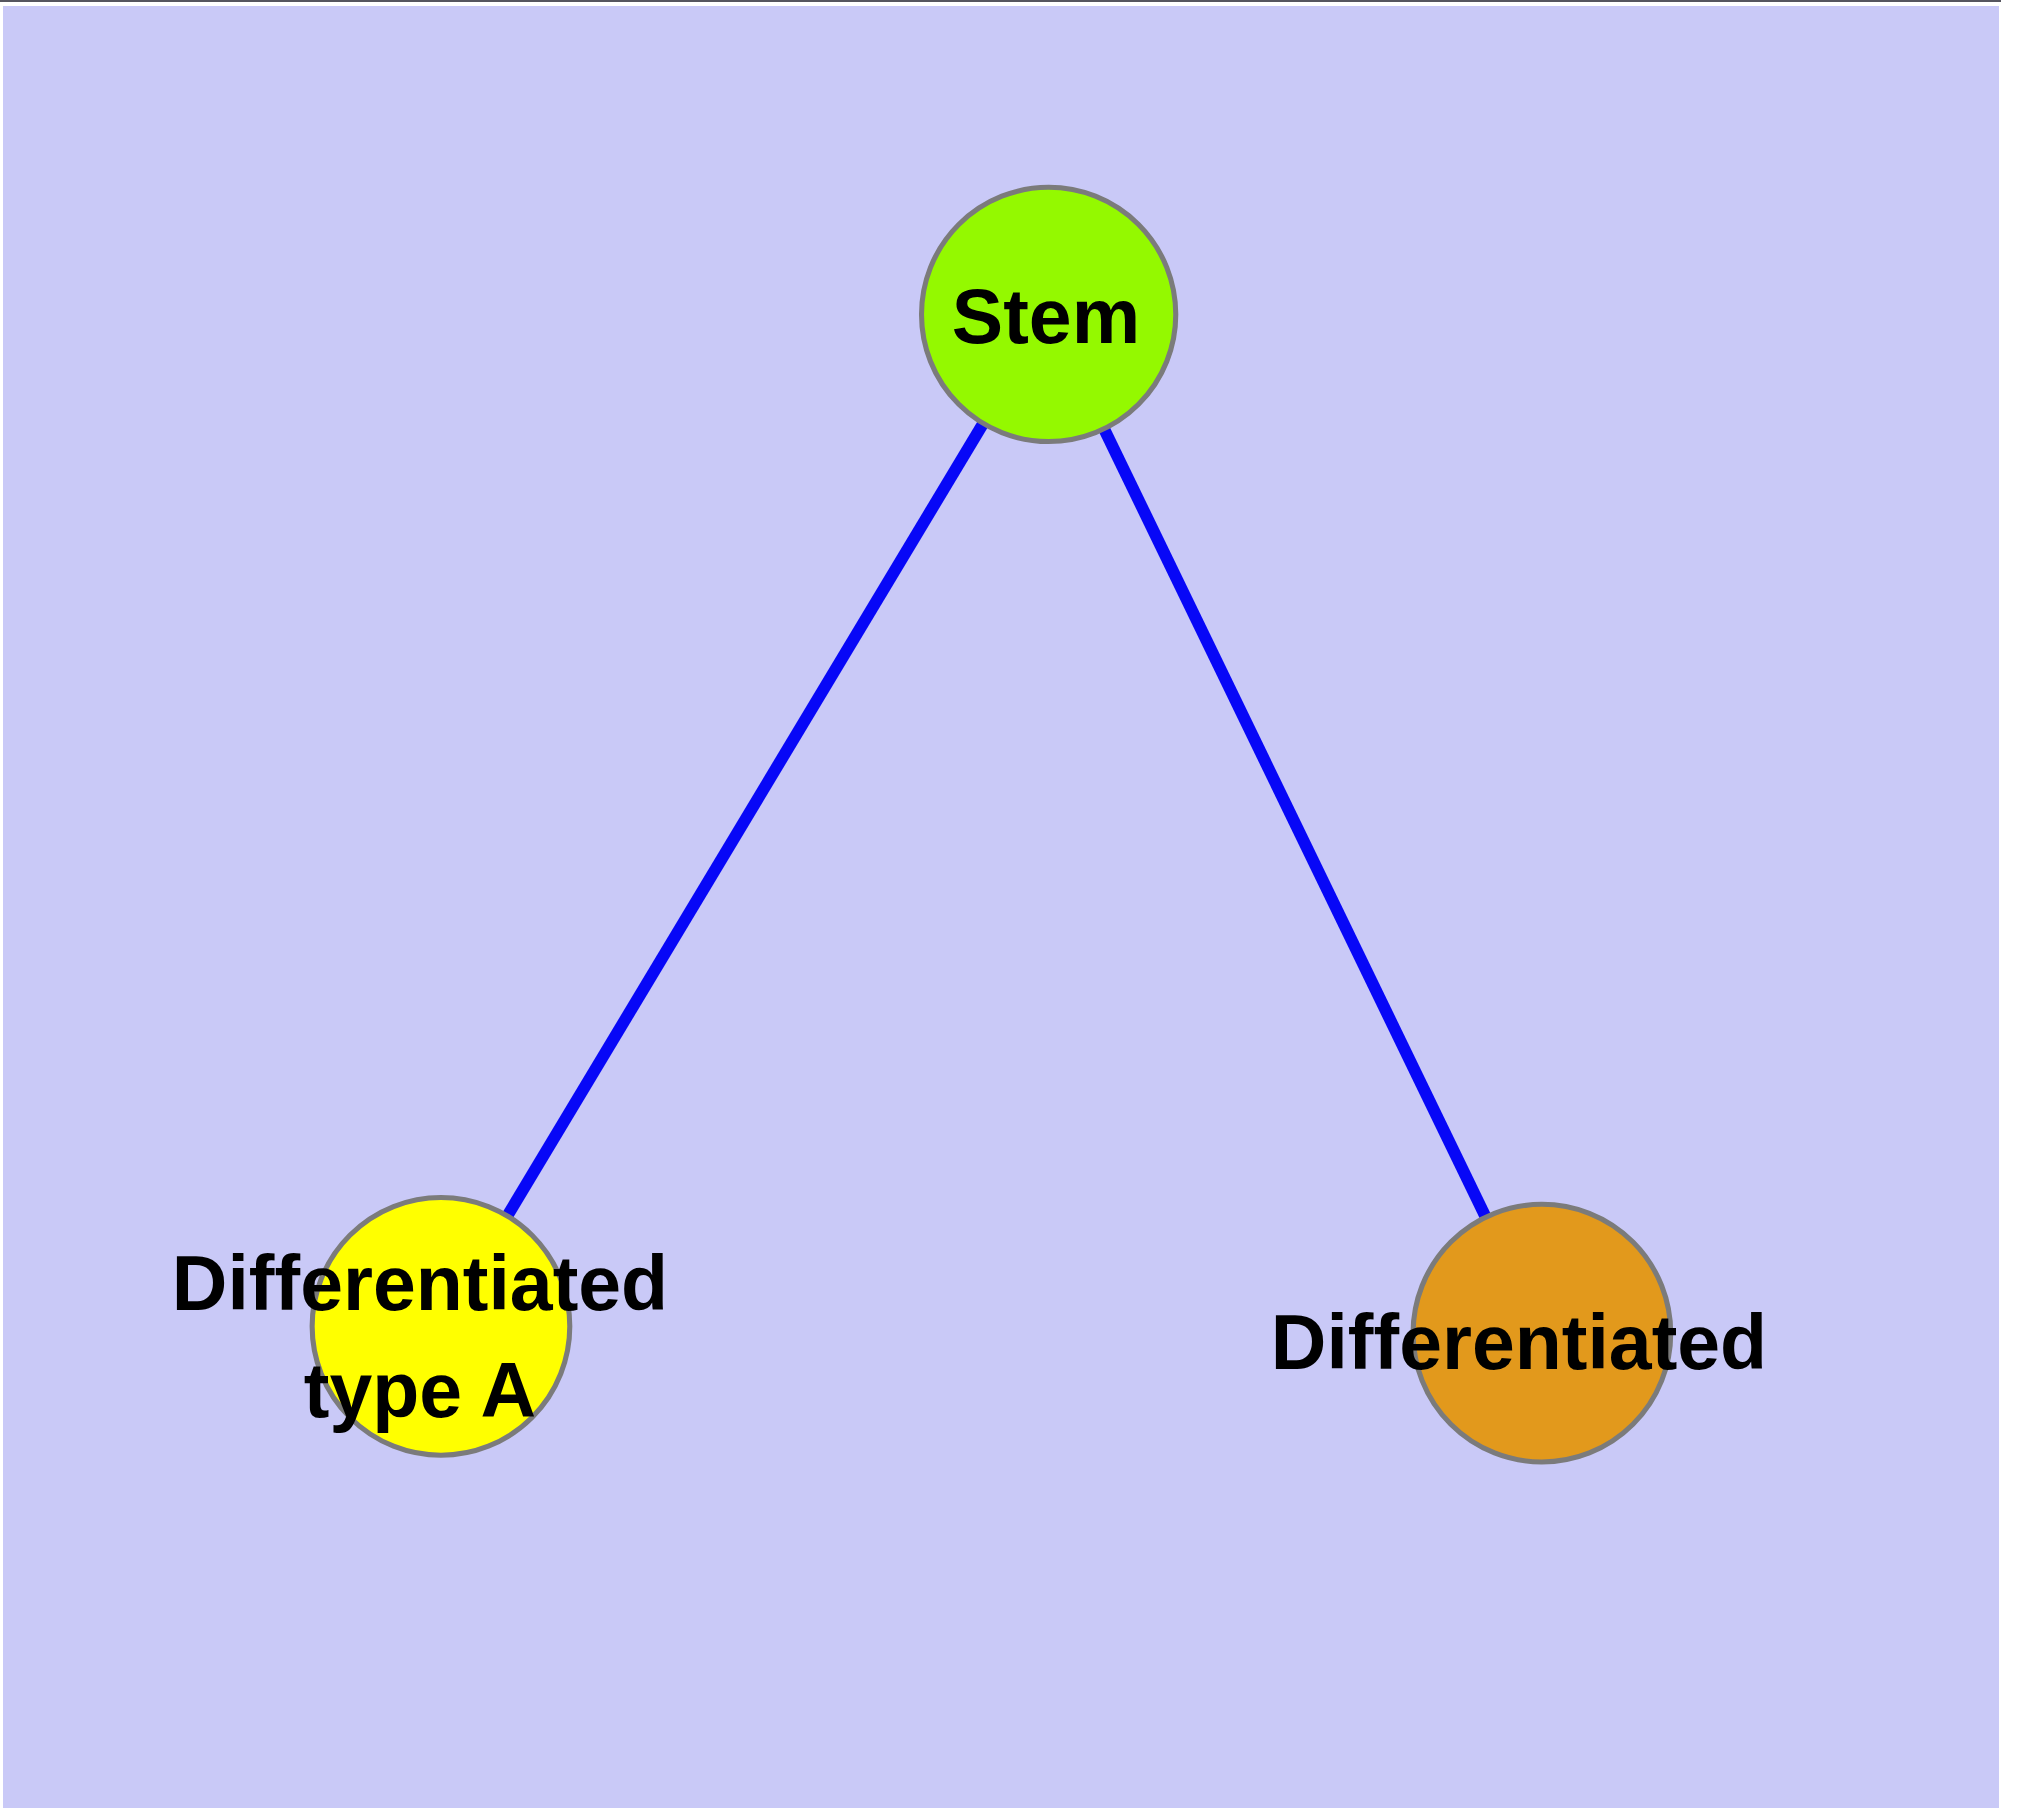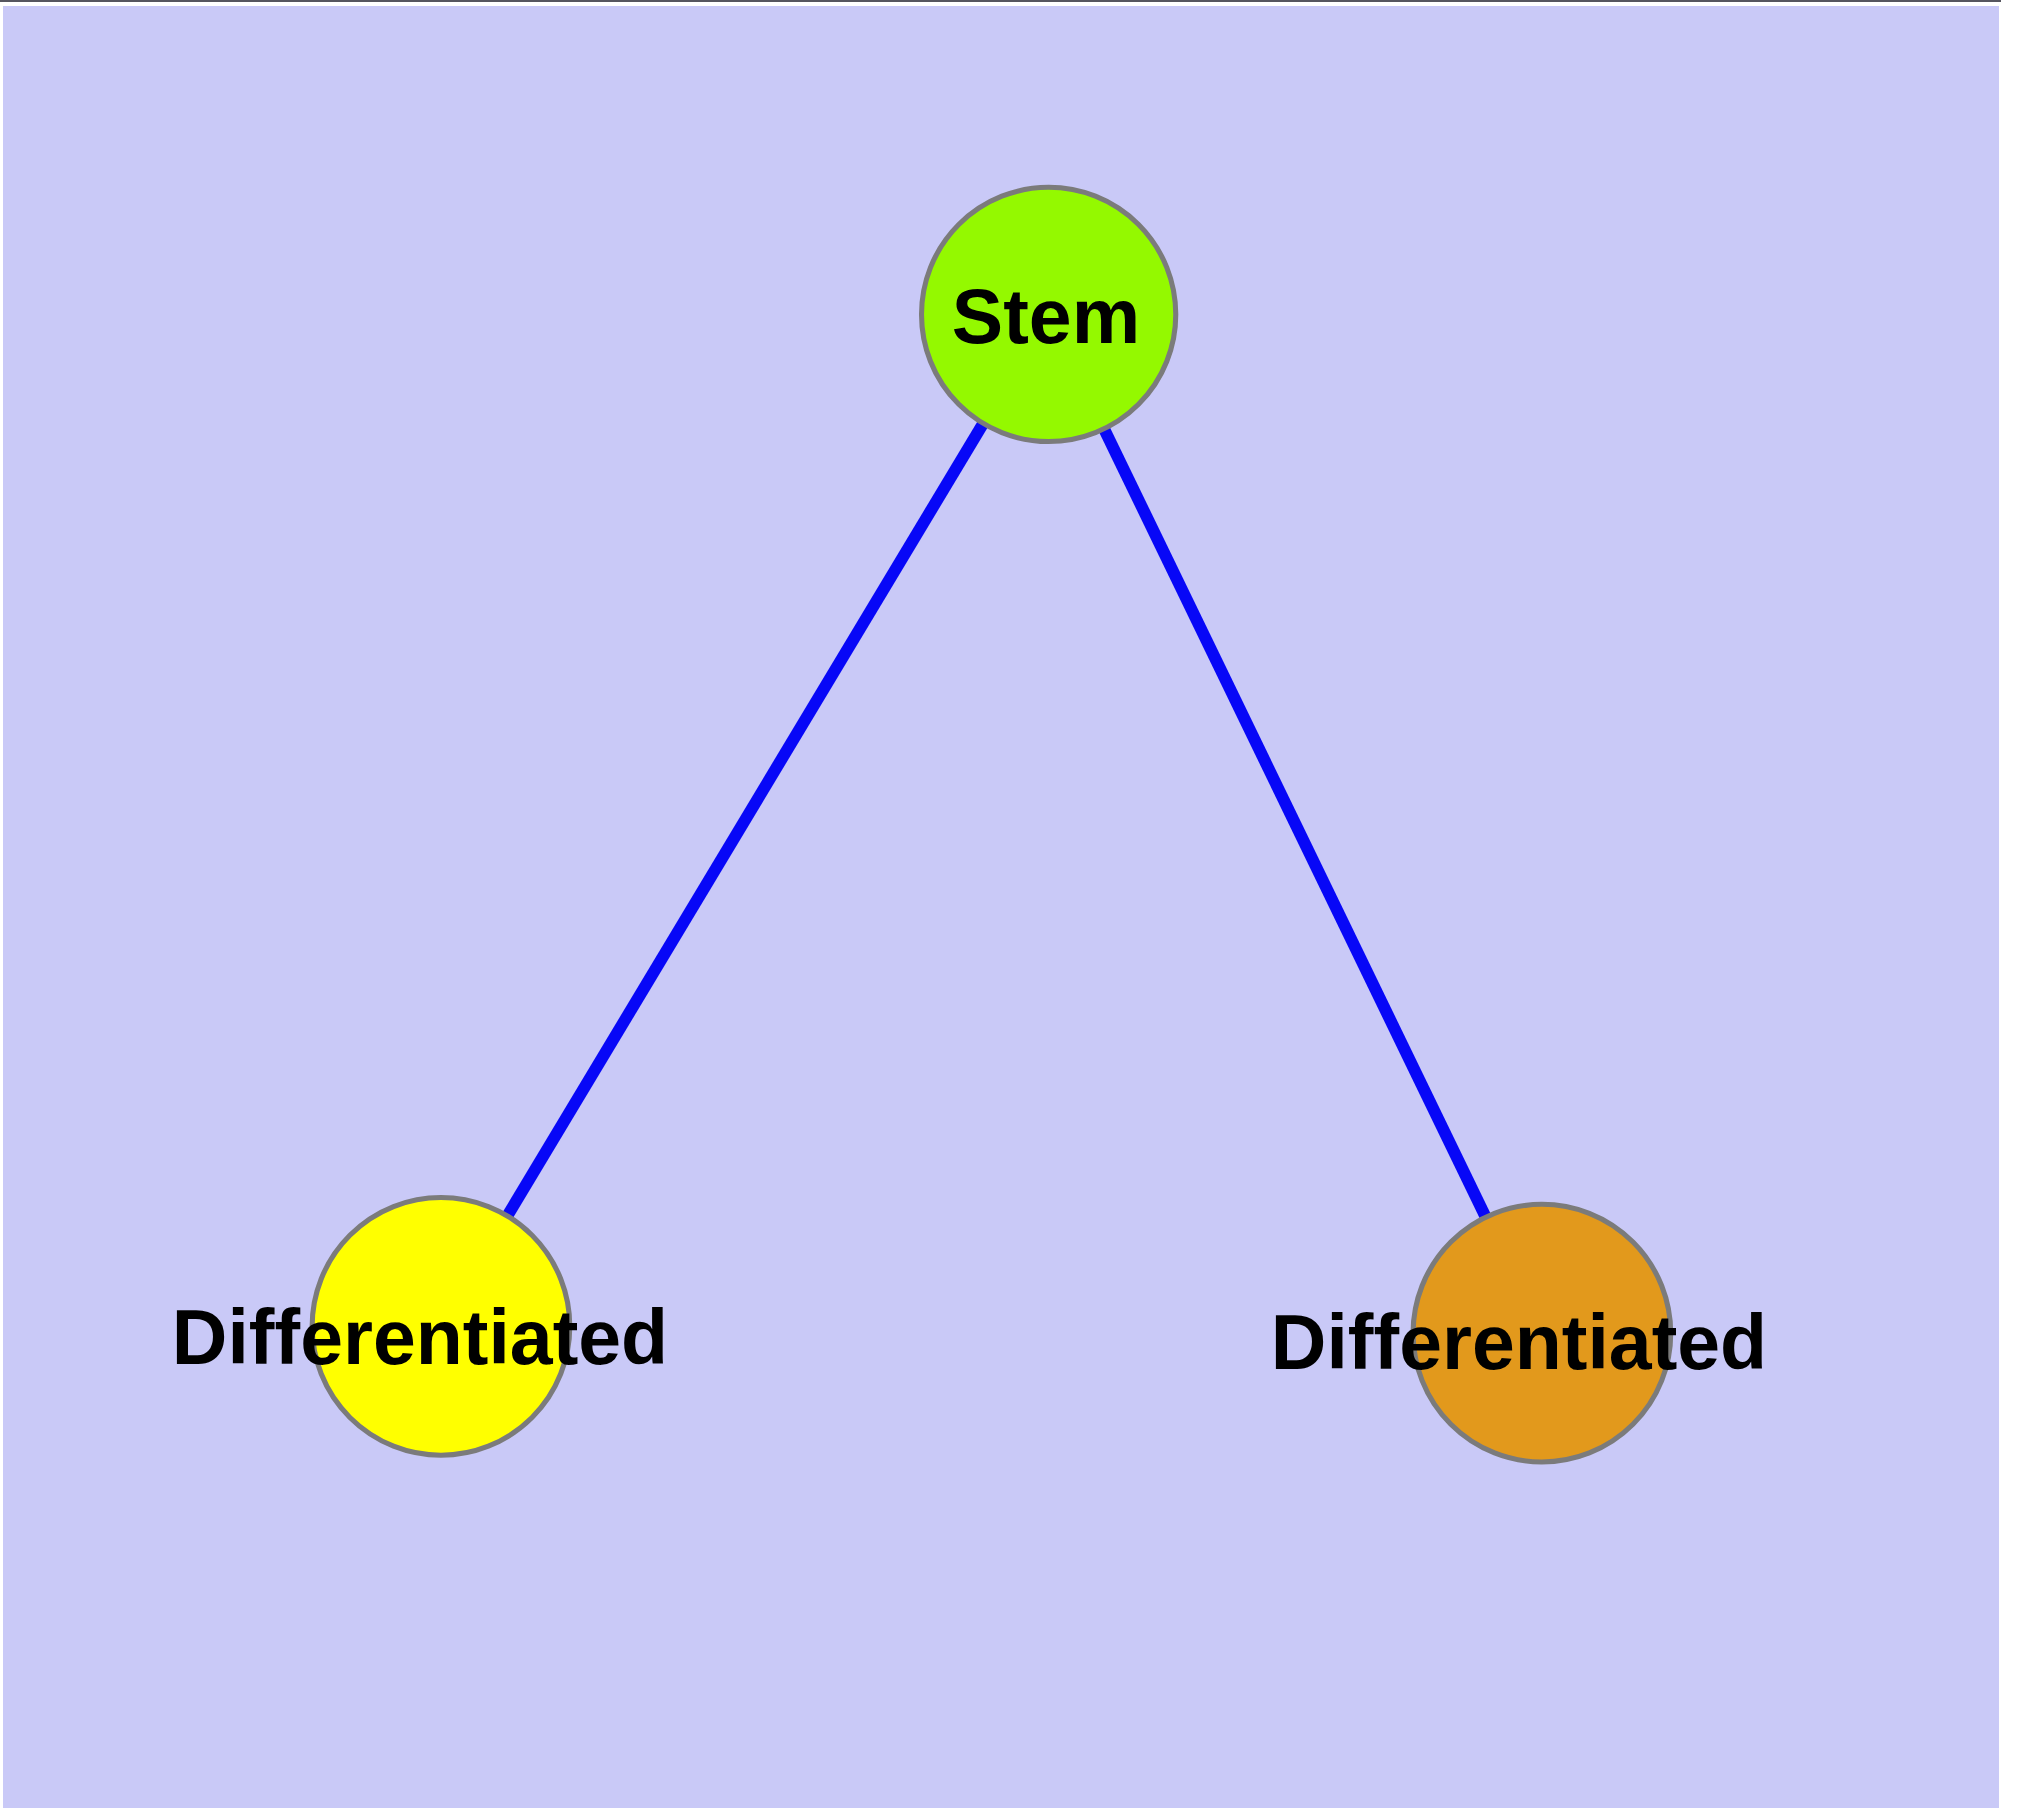--- a/index.html
+++ b/index.html
@@ -69,19 +69,20 @@
     <circle class="node-circle" cx="520" cy="1565" r="152" fill="#FFFF00"></circle>
     <circle class="node-circle" cx="1819" cy="1573" r="152" fill="#E2991C"></circle>
   </svg>
 
   <div class="node-label" style="left:1046px; top:316px;">
     <span>Stem</span>
   </div>
 
   <div class="node-label" style="left:420px; top:1337px;">
     <span>Differentiated</span>
+    <span>type A</span>
   </div>
 
   <div class="node-label" style="left:1519px; top:1342px;">
     <span>Differentiated</span>
   </div>
 </div>
 
 
 </body></html>

